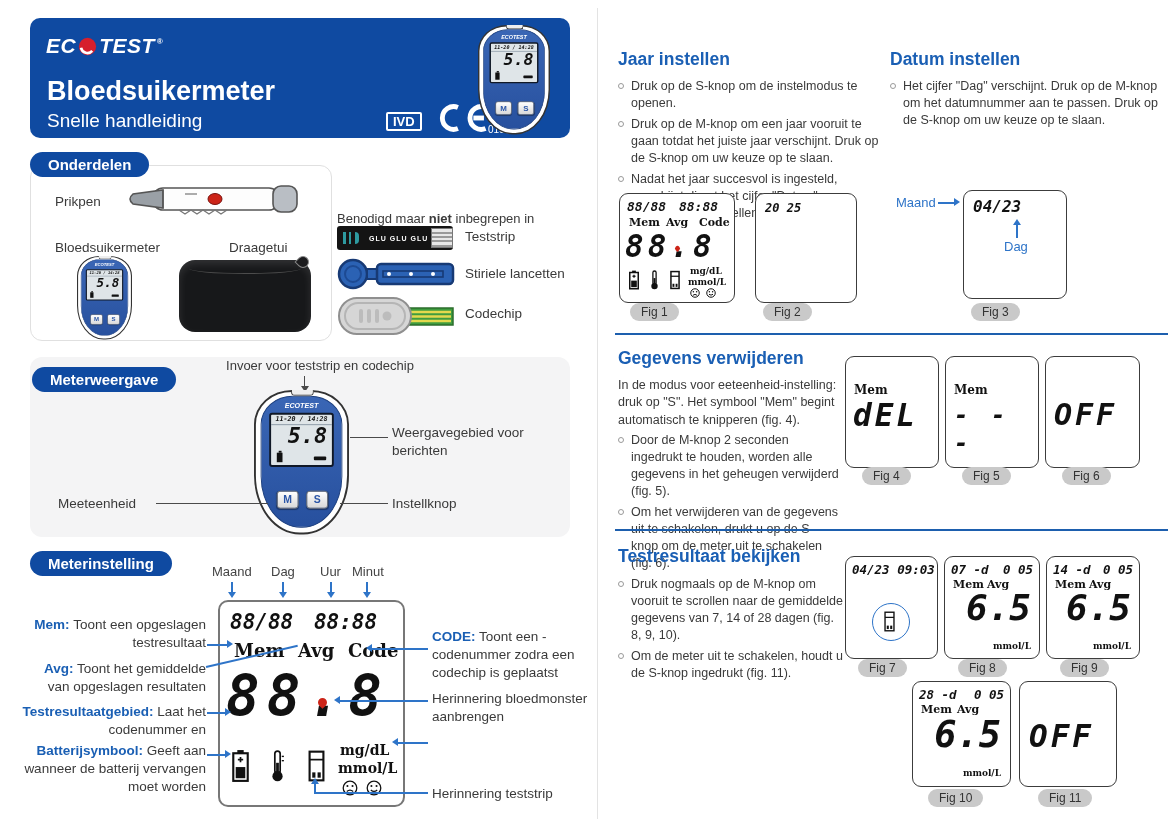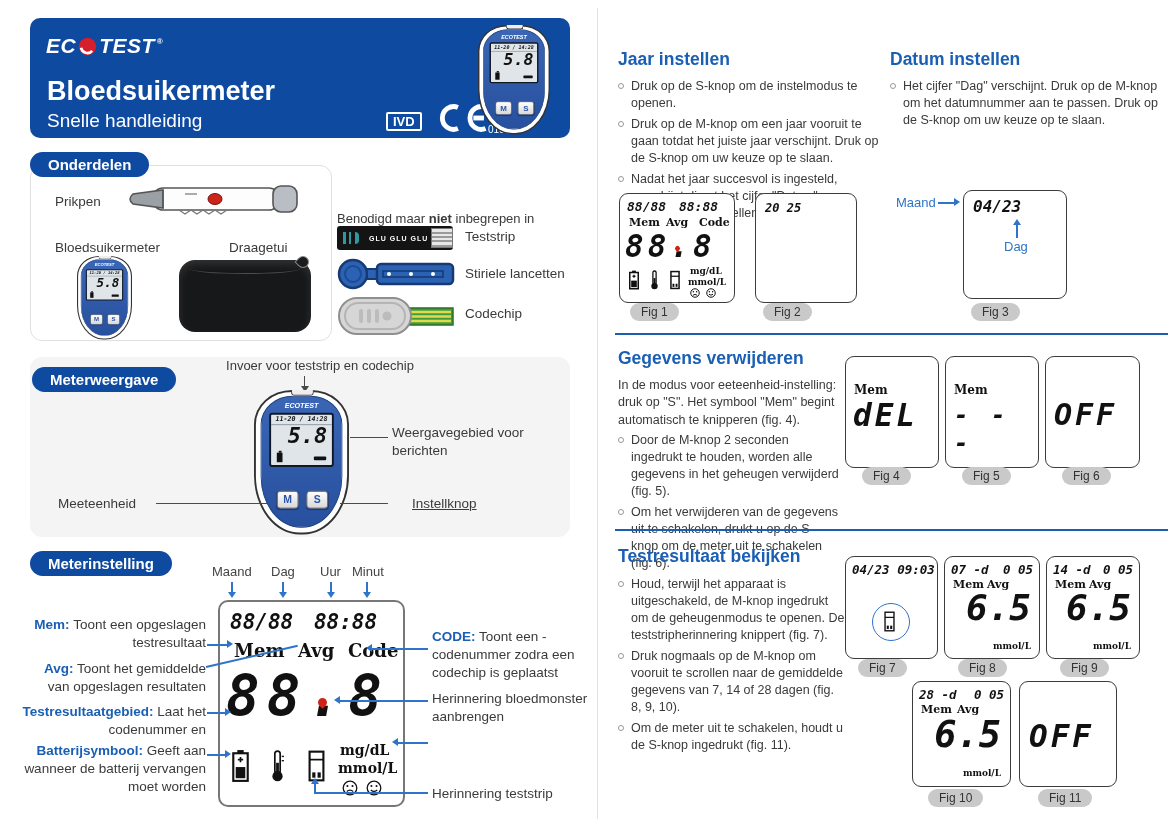--- a/index.html
+++ b/index.html
@@ -208,21 +208,21 @@
       <div class="m-dash"></div>
     </div>
     <div class="m-btn" style="left:24px;">M</div>
     <div class="m-btn" style="left:55px;">S</div>
   </div>
 
   <div class="abs" style="left:392px;top:424px;width:150px;font-size:13.5px;line-height:1.3;">Weergavegebied voor berichten</div>
   <div class="cline" style="left:350px;top:437px;width:38px;"></div>
   <div class="abs" style="left:58px;top:496px;font-size:13.5px;">Meeteenheid</div>
   <div class="cline" style="left:156px;top:503px;width:112px;"></div>
-  <div class="abs" style="left:412px;top:496px;font-size:13.5px;text-decoration:underline;">Instellknop</div>
+  <div class="abs" style="left:392px;top:496px;font-size:13.5px;">Instellknop</div>
   <div class="cline" style="left:340px;top:503px;width:48px;"></div>
 
   <div class="abs badge" style="left:30px;top:551px;">Meterinstelling</div>
 
   <div class="abs" style="left:212px;top:564px;font-size:13px;color:#444;">Maand</div>
   <div class="abs" style="left:271px;top:564px;font-size:13px;color:#444;">Dag</div>
   <div class="abs" style="left:320px;top:564px;font-size:13px;color:#444;">Uur</div>
   <div class="abs" style="left:352px;top:564px;font-size:13px;color:#444;">Minut</div>
   <div class="bline-v" style="left:231px;top:582px;height:11px;"></div>
     <div class="arr-d" style="left:228px;top:592px;"></div>
@@ -438,24 +438,20 @@
     <div class="abs dseg" style="left:8px;top:40px;font-size:30px;letter-spacing:3px;">OFF</div>
   </div>
   <div class="abs figpill" style="left:1062px;top:467px;">Fig 6</div>
 
   <div class="div-h" style="left:615px;top:529px;width:553px;"></div>
 
   <div class="abs h-blue" style="left:618px;top:546px;">Testresultaat bekijken</div>
   <ul class="bullets abs" style="left:618px;top:576px;width:228px;">
     <li>
         <span class="dot"></span>
-        <span>Houd, terwijl het apparaat is uitgeschakeld, de M-knop ingedrukt om de geheugenmodus te openen. De teststripherinnering knippert (fig. 7).</span>
-      </li>
-    <li>
-        <span class="dot"></span>
         <span>Druk nogmaals op de M-knop om vooruit te scrollen naar de gemiddelde gegevens van 7, 14 of 28 dagen (fig. 8, 9, 10).</span>
       </li>
     <li>
         <span class="dot"></span>
         <span>Om de meter uit te schakelen, houdt u de S-knop ingedrukt (fig. 11).</span>
       </li>
   </ul>
 
   <div class="lcd-box" style="left:845px;top:556px;width:91px;height:101px;">
     <div class="abs dseg" style="left:6px;top:5px;font-size:12.5px;">04/23 09:03</div>

